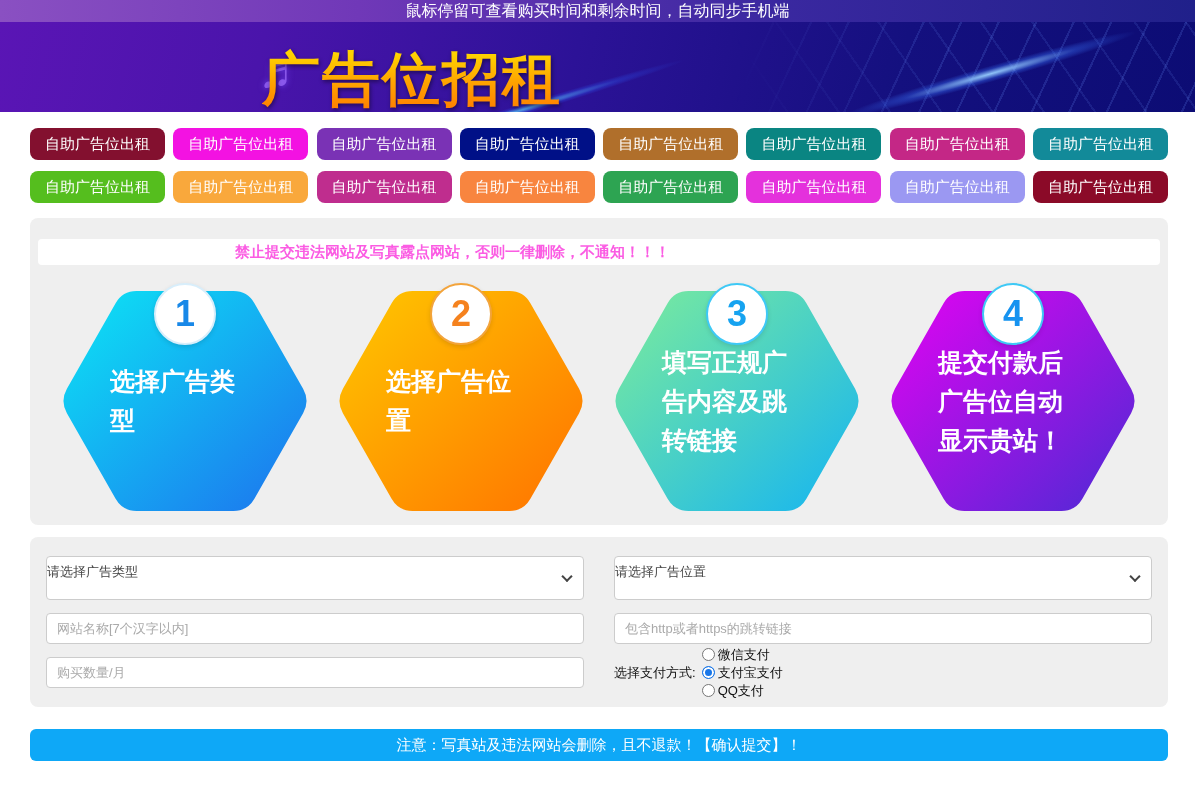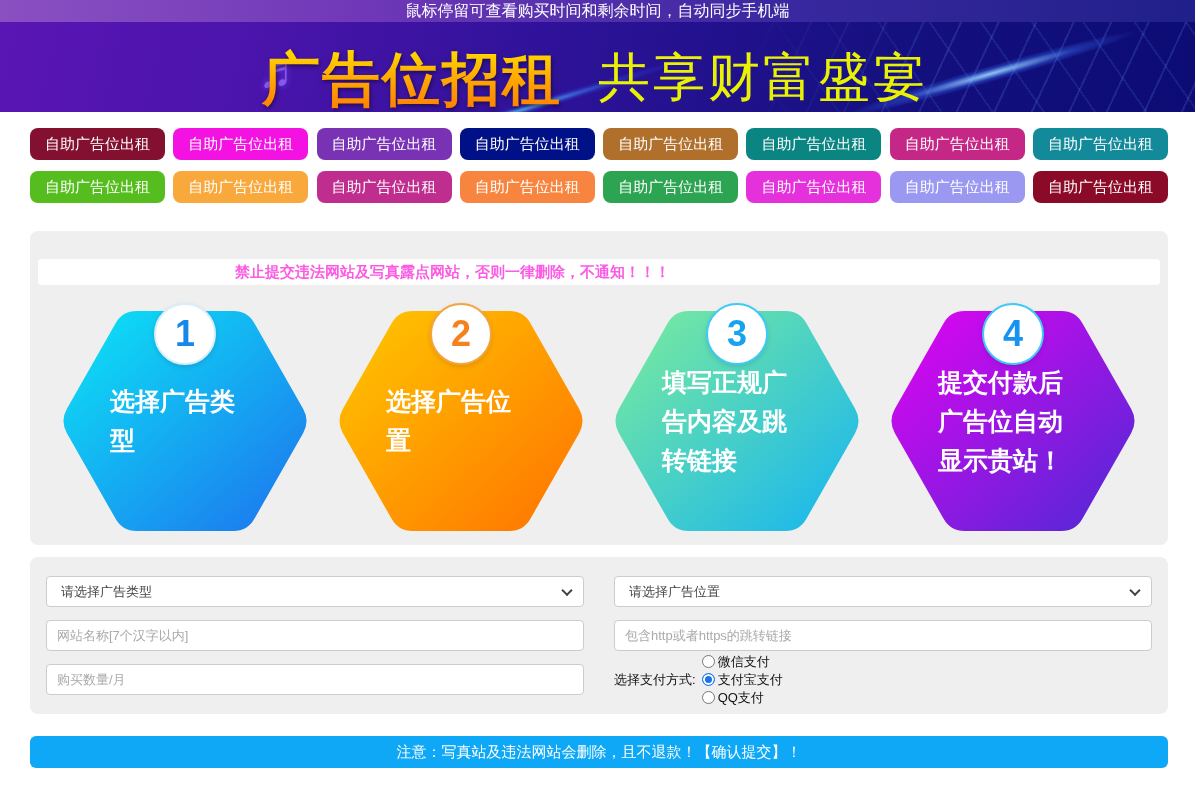--- a/index.html
+++ b/index.html
@@ -37,41 +37,41 @@
 
   
   .ad-row { display:flex; justify-content:space-between; }
   .ad-row-1 { margin-top:16px; }
   .ad-row-2 { margin-top:11px; }
   .ad-btn { width:135px; height:32px; border-radius:8px; color:#fff; font-size:15px;
     display:flex; align-items:center; justify-content:center; cursor:pointer; white-space:nowrap; }
 
   
   .section { background:#efefef; border-radius:8px; }
-  .section-steps { margin-top:28px; padding:28px 8px 14px; }
+  .section-steps { margin-top:15px; padding:21px 8px 14px; }
   .warning-bar { height:26px; line-height:26px; background:#fff; border-radius:4px;
     font-size:15px; font-weight:bold; padding-left:197px; white-space:nowrap; overflow:hidden; }
 
   
   .steps-row { display:flex; justify-content:space-between; padding:0 22px; margin-top:18px; }
   .step { position:relative; width:250px; height:228px; padding-top:8px; }
   .step svg { display:block; }
   .step-circle { position:absolute; top:0; left:50%; transform:translateX(-50%); z-index:2;
     width:62px; height:62px; border-radius:50%; background:#fff; border:2px solid #ccc;
     display:flex; align-items:center; justify-content:center;
     font-size:36px; font-weight:bold; box-shadow:0 2px 5px rgba(0,0,0,.12); }
   .step-text { position:absolute; left:0; top:8px; height:220px; width:250px;
     padding:0 68px 0 50px; display:flex; align-items:center;
     color:#fff; font-size:25px; font-weight:bold; line-height:39px; word-break:break-all; }
 
   
   .section-form { margin-top:12px; padding:19px 16px; display:grid;
     grid-template-columns:1fr 1fr; column-gap:30px; row-gap:13px; }
-  .select { position:relative; height:31px; background:#fff; border:1px solid #ccc; border-radius:4px;
-    font-size:13px; color:#444; line-height:29px; padding:0 26px 0 14px; cursor:pointer; }
+  .select { position:relative; height:44px; background:#fff; border:1px solid #ccc; border-radius:4px;
+    font-size:13px; color:#444; line-height:29px; padding:0 26px 0 0; cursor:pointer; }
   .chev { position:absolute; right:12px; top:50%; width:8px; height:8px;
     border-right:2px solid #444; border-bottom:2px solid #444;
     transform:translateY(-70%) rotate(45deg); }
   .text-input { height:31px; width:100%; background:#fff; border:1px solid #ccc; border-radius:4px;
     font-size:13px; color:#a21caf; padding:0 10px; outline:none;
     font-family:"Liberation Sans","DejaVu Sans",sans-serif; }
   .text-input::placeholder { color:#aaa; }
   .payment-line { display:flex; align-items:center; font-size:13px; color:#111; height:31px; }
   .payment-option { display:flex; align-items:center; margin-left:6px; cursor:pointer; font-weight:normal;text-align:center; }
   .radio { display:inline-block; width:13px; height:13px; border-radius:50%;
@@ -90,21 +90,20 @@
 <div class="status-bar">
   <span>鼠标停留可查看购买时间和剩余时间，自动同步手机端</span>
 </div>
 
 <div class="banner">
   <div class="banner-grid"></div>
   <div class="streak streak-2"></div>
   <div class="streak streak-1"></div>
   <span class="music-note">♬</span>
   <span class="banner-title">广告位招租</span>
-  <span class="banner-slogan">共享财富盛宴</span>
 </div>
 
 <div class="page">
   <div class="ad-row ad-row-1" id="ad-row-0">
       <div class="ad-btn" style="background: rgb(131, 16, 47);">自助广告位出租</div>
       <div class="ad-btn" style="background: rgb(243, 18, 226);">自助广告位出租</div>
       <div class="ad-btn" style="background: rgb(122, 50, 181);">自助广告位出租</div>
       <div class="ad-btn" style="background: rgb(0, 16, 135);">自助广告位出租</div>
       <div class="ad-btn" style="background: rgb(176, 111, 43);">自助广告位出租</div>
       <div class="ad-btn" style="background: rgb(10, 133, 130);">自助广告位出租</div>

